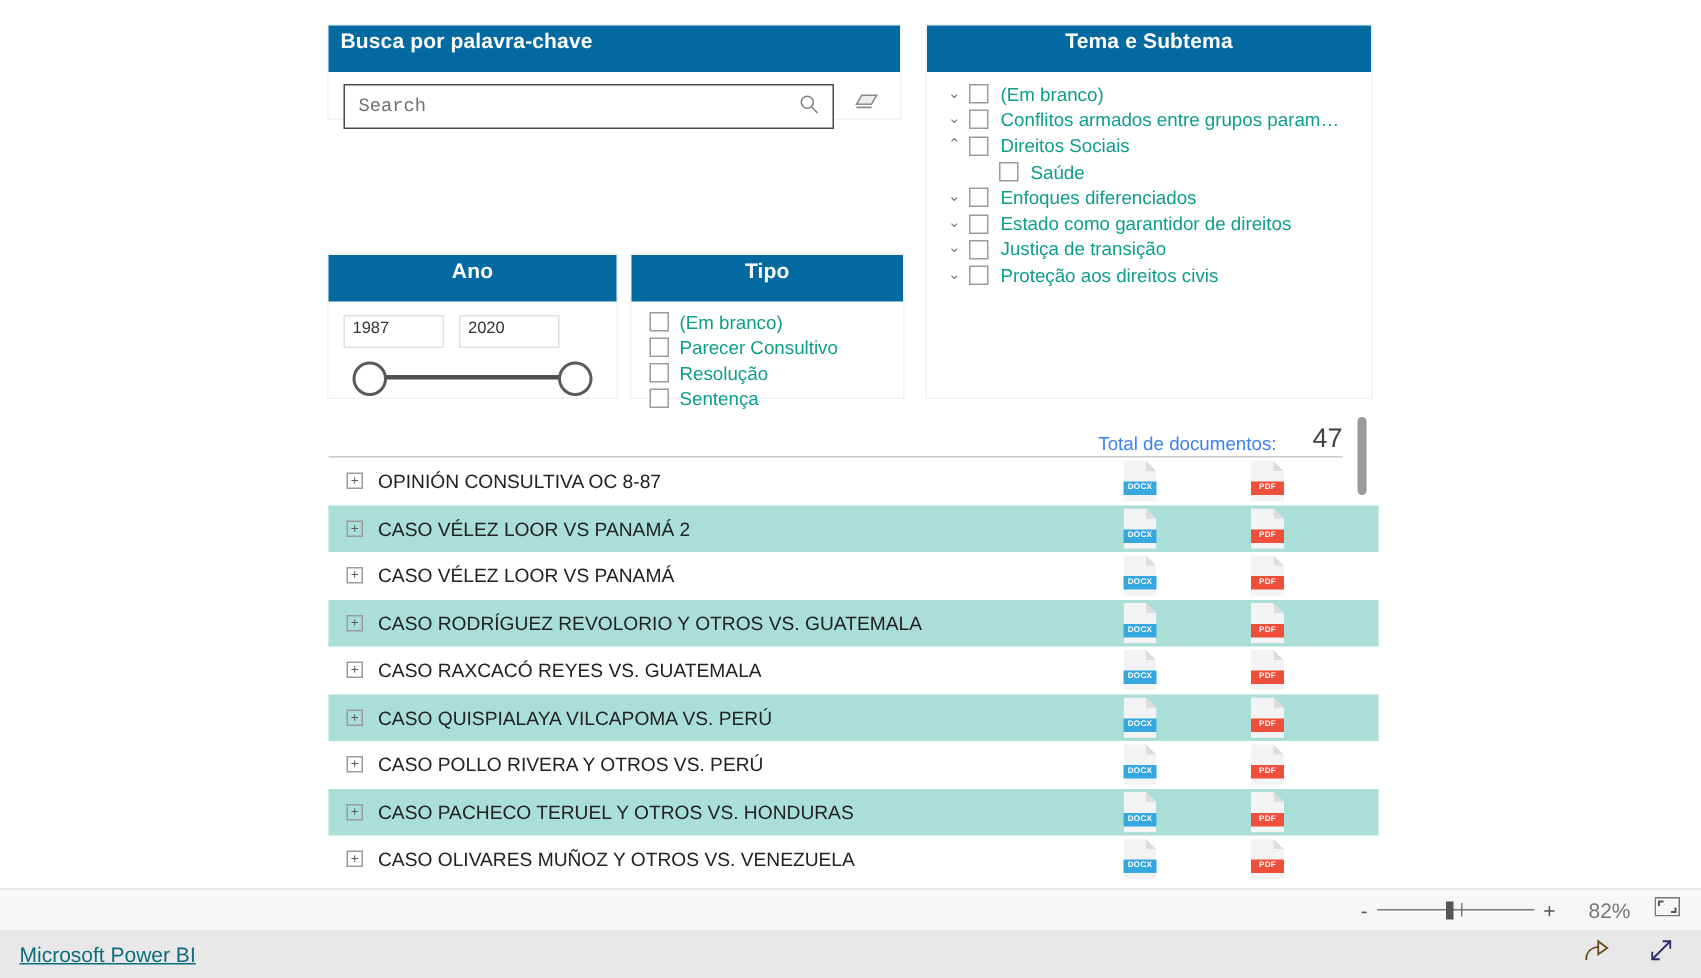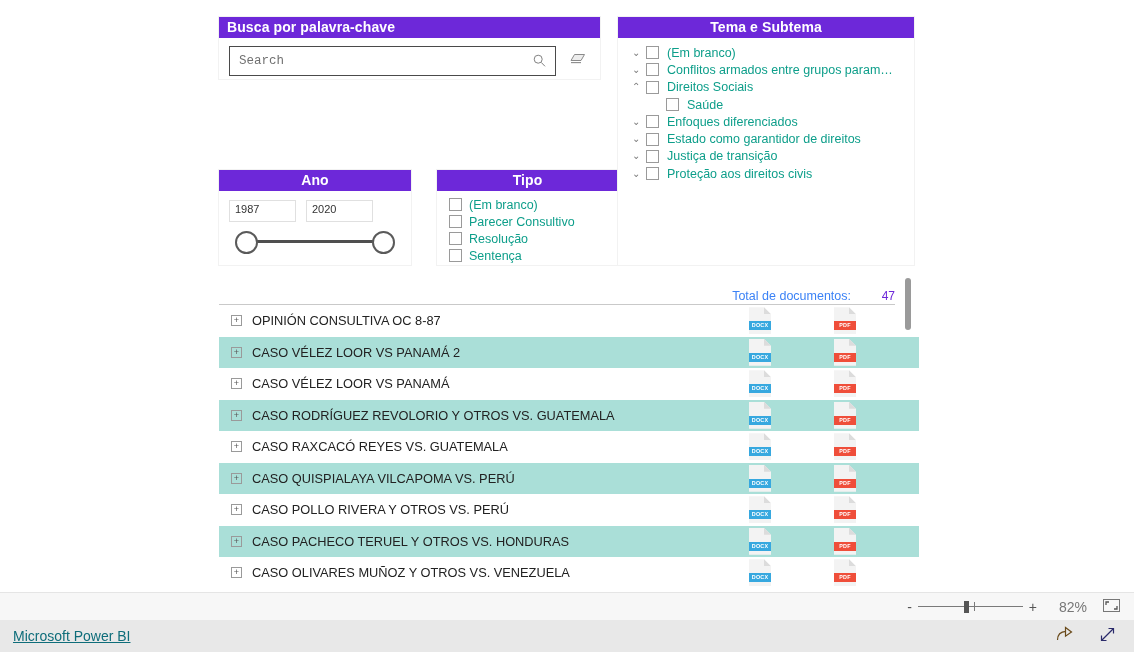--- a/index.html
+++ b/index.html
@@ -7,23 +7,23 @@
     width: 1134px; height: 652px;
     background: #ffffff;
     font-family: "Liberation Sans", sans-serif;
     overflow: hidden;
   }
   #canvas { position: relative; width: 1134px; height: 652px; background: #fff; }
 
   
   .card { position: absolute; background: #fff; box-shadow: 0 0 0 1px #f2f2f2; }
   .card-title {
-    background: #6d28d9; color: #ffffff;
+    background: #0369a1; color: #ffffff;
     font-weight: bold; font-size: 14px;
-    text-align: center; line-height: 21px; height: 21px;
+    text-align: center; line-height: 21px; height: 31px;
     letter-spacing: .1px;
   }
   .card-title.left { text-align: left; padding-left: 8px; }
 
   
   #card-search { left: 219px; top: 17px; width: 381px; height: 62px; }
   .search-row { display: flex; align-items: center; padding: 8px 0 0 10px; }
   .search-box {
     position: relative; width: 325px; height: 28px;
     border: 1px solid #4a4a4a; background: #fff;
@@ -63,21 +63,21 @@
   }
   .knob {
     position: absolute; top: 0; width: 19px; height: 19px;
     border: 2px solid #5a5a5a; border-radius: 50%; background: #fff;
     cursor: pointer;
   }
   .knob.lo { left: 2px; }
   .knob.hi { left: 139px; }
 
   
-  #card-tipo { left: 437px; top: 170px; width: 181px; height: 95px; }
+  #card-tipo { left: 421px; top: 170px; width: 181px; height: 95px; }
   .chk-list { padding: 5px 0 0 12px; }
   .chk-row { display: flex; align-items: center; height: 17px; cursor: pointer; }
   .chk {
     width: 11px; height: 11px; border: 1px solid #9a9a9a;
     background: #fff; margin-right: 7px; flex: 0 0 auto;
   }
   .chk-label { color: #0d9e8a; font-size: 12.5px; white-space: nowrap; }
 
   
   #card-tema { left: 618px; top: 17px; width: 296px; height: 248px; }
@@ -91,21 +91,21 @@
     overflow: hidden; text-overflow: ellipsis; max-width: 228px;
   }
 
   
   #doc-panel { position: absolute; left: 219px; top: 276px; width: 700px; height: 310px; background: #fff; }
   .total-row {
     display: flex; align-items: flex-end; justify-content: flex-end;
     height: 27px; padding-right: 24px;
   }
   .total-label { color: #3b82f6; font-size: 12.5px; }
-  .total-value { color: #6d28d9; font-size: 12px; width: 44px; text-align: right; }
+  .total-value { color: #404040; font-size: 18px; width: 44px; text-align: right; }
   .total-rule { border-bottom: 1px solid #c9c9c9; margin: 1px 24px 0 0; }
   .doc-row {
     position: relative; height: 31.5px; display: flex; align-items: center;
     cursor: pointer;
   }
   .doc-row.alt { background: #aadfd8; }
   .expander {
     width: 9px; height: 9px; border: 1px solid #9a9a9a; color: #5a5a5a;
     font-size: 9px; line-height: 8px; text-align: center; margin: 0 10px 0 12px;
     flex: 0 0 auto; background: transparent;

